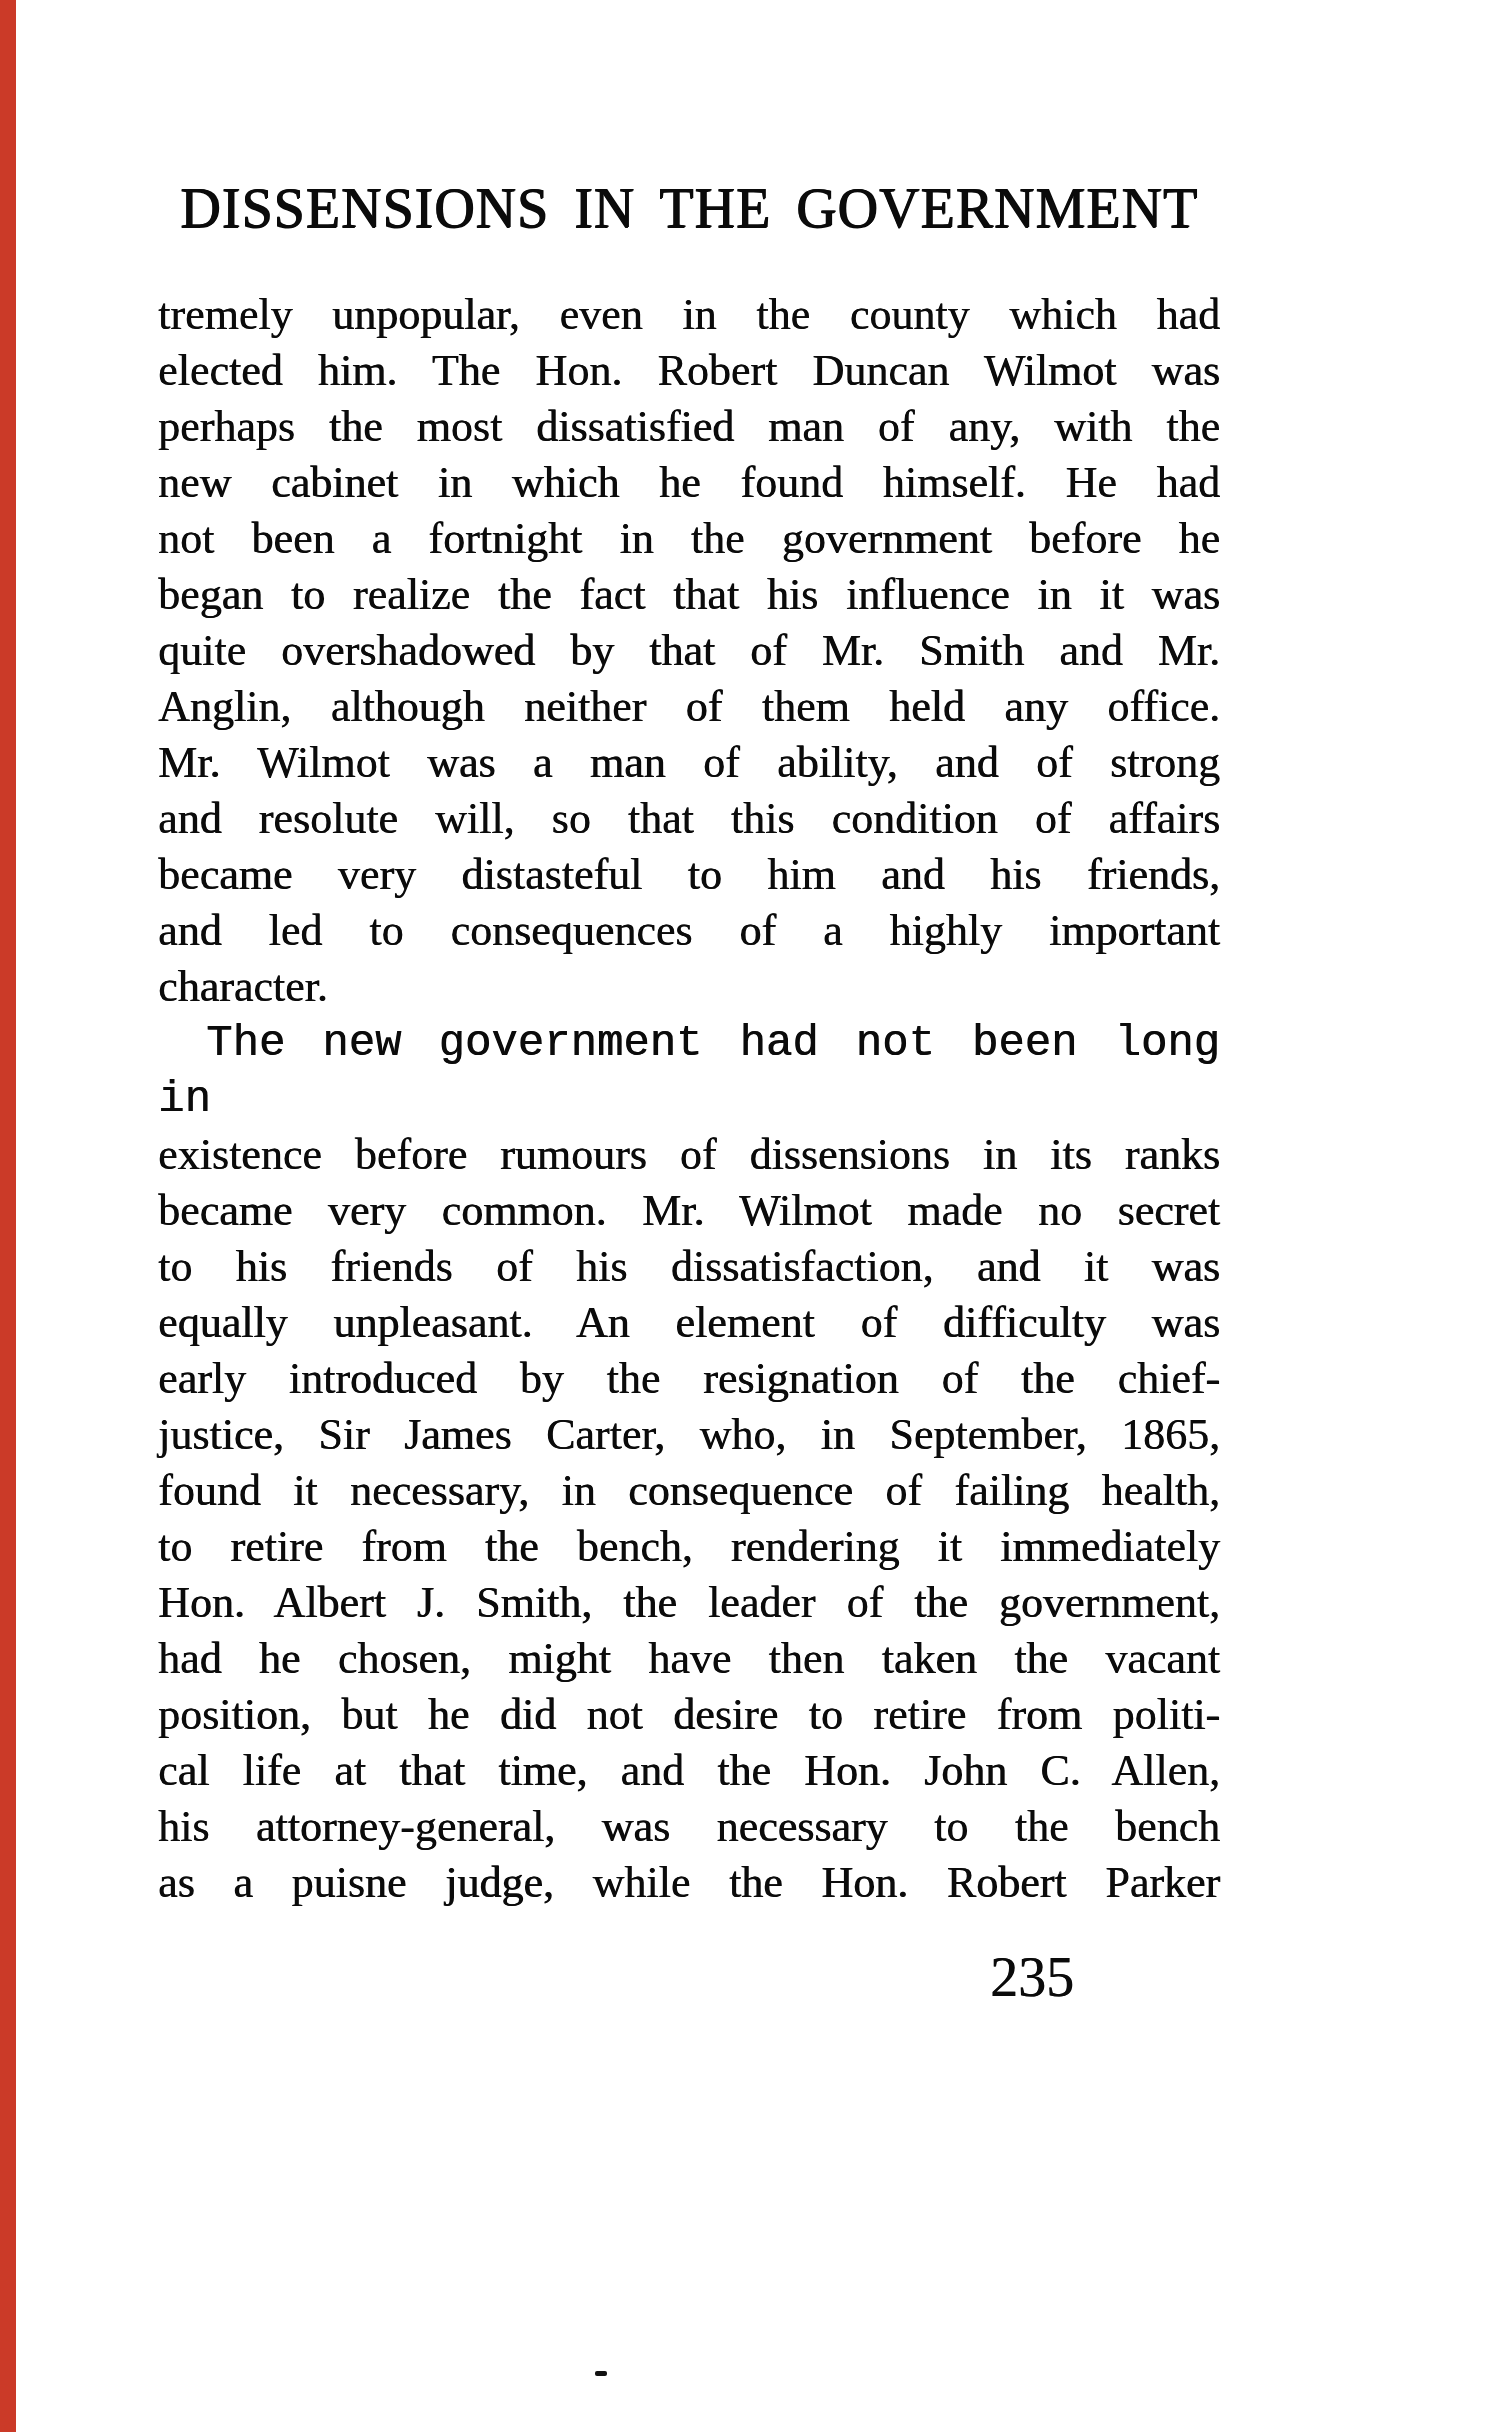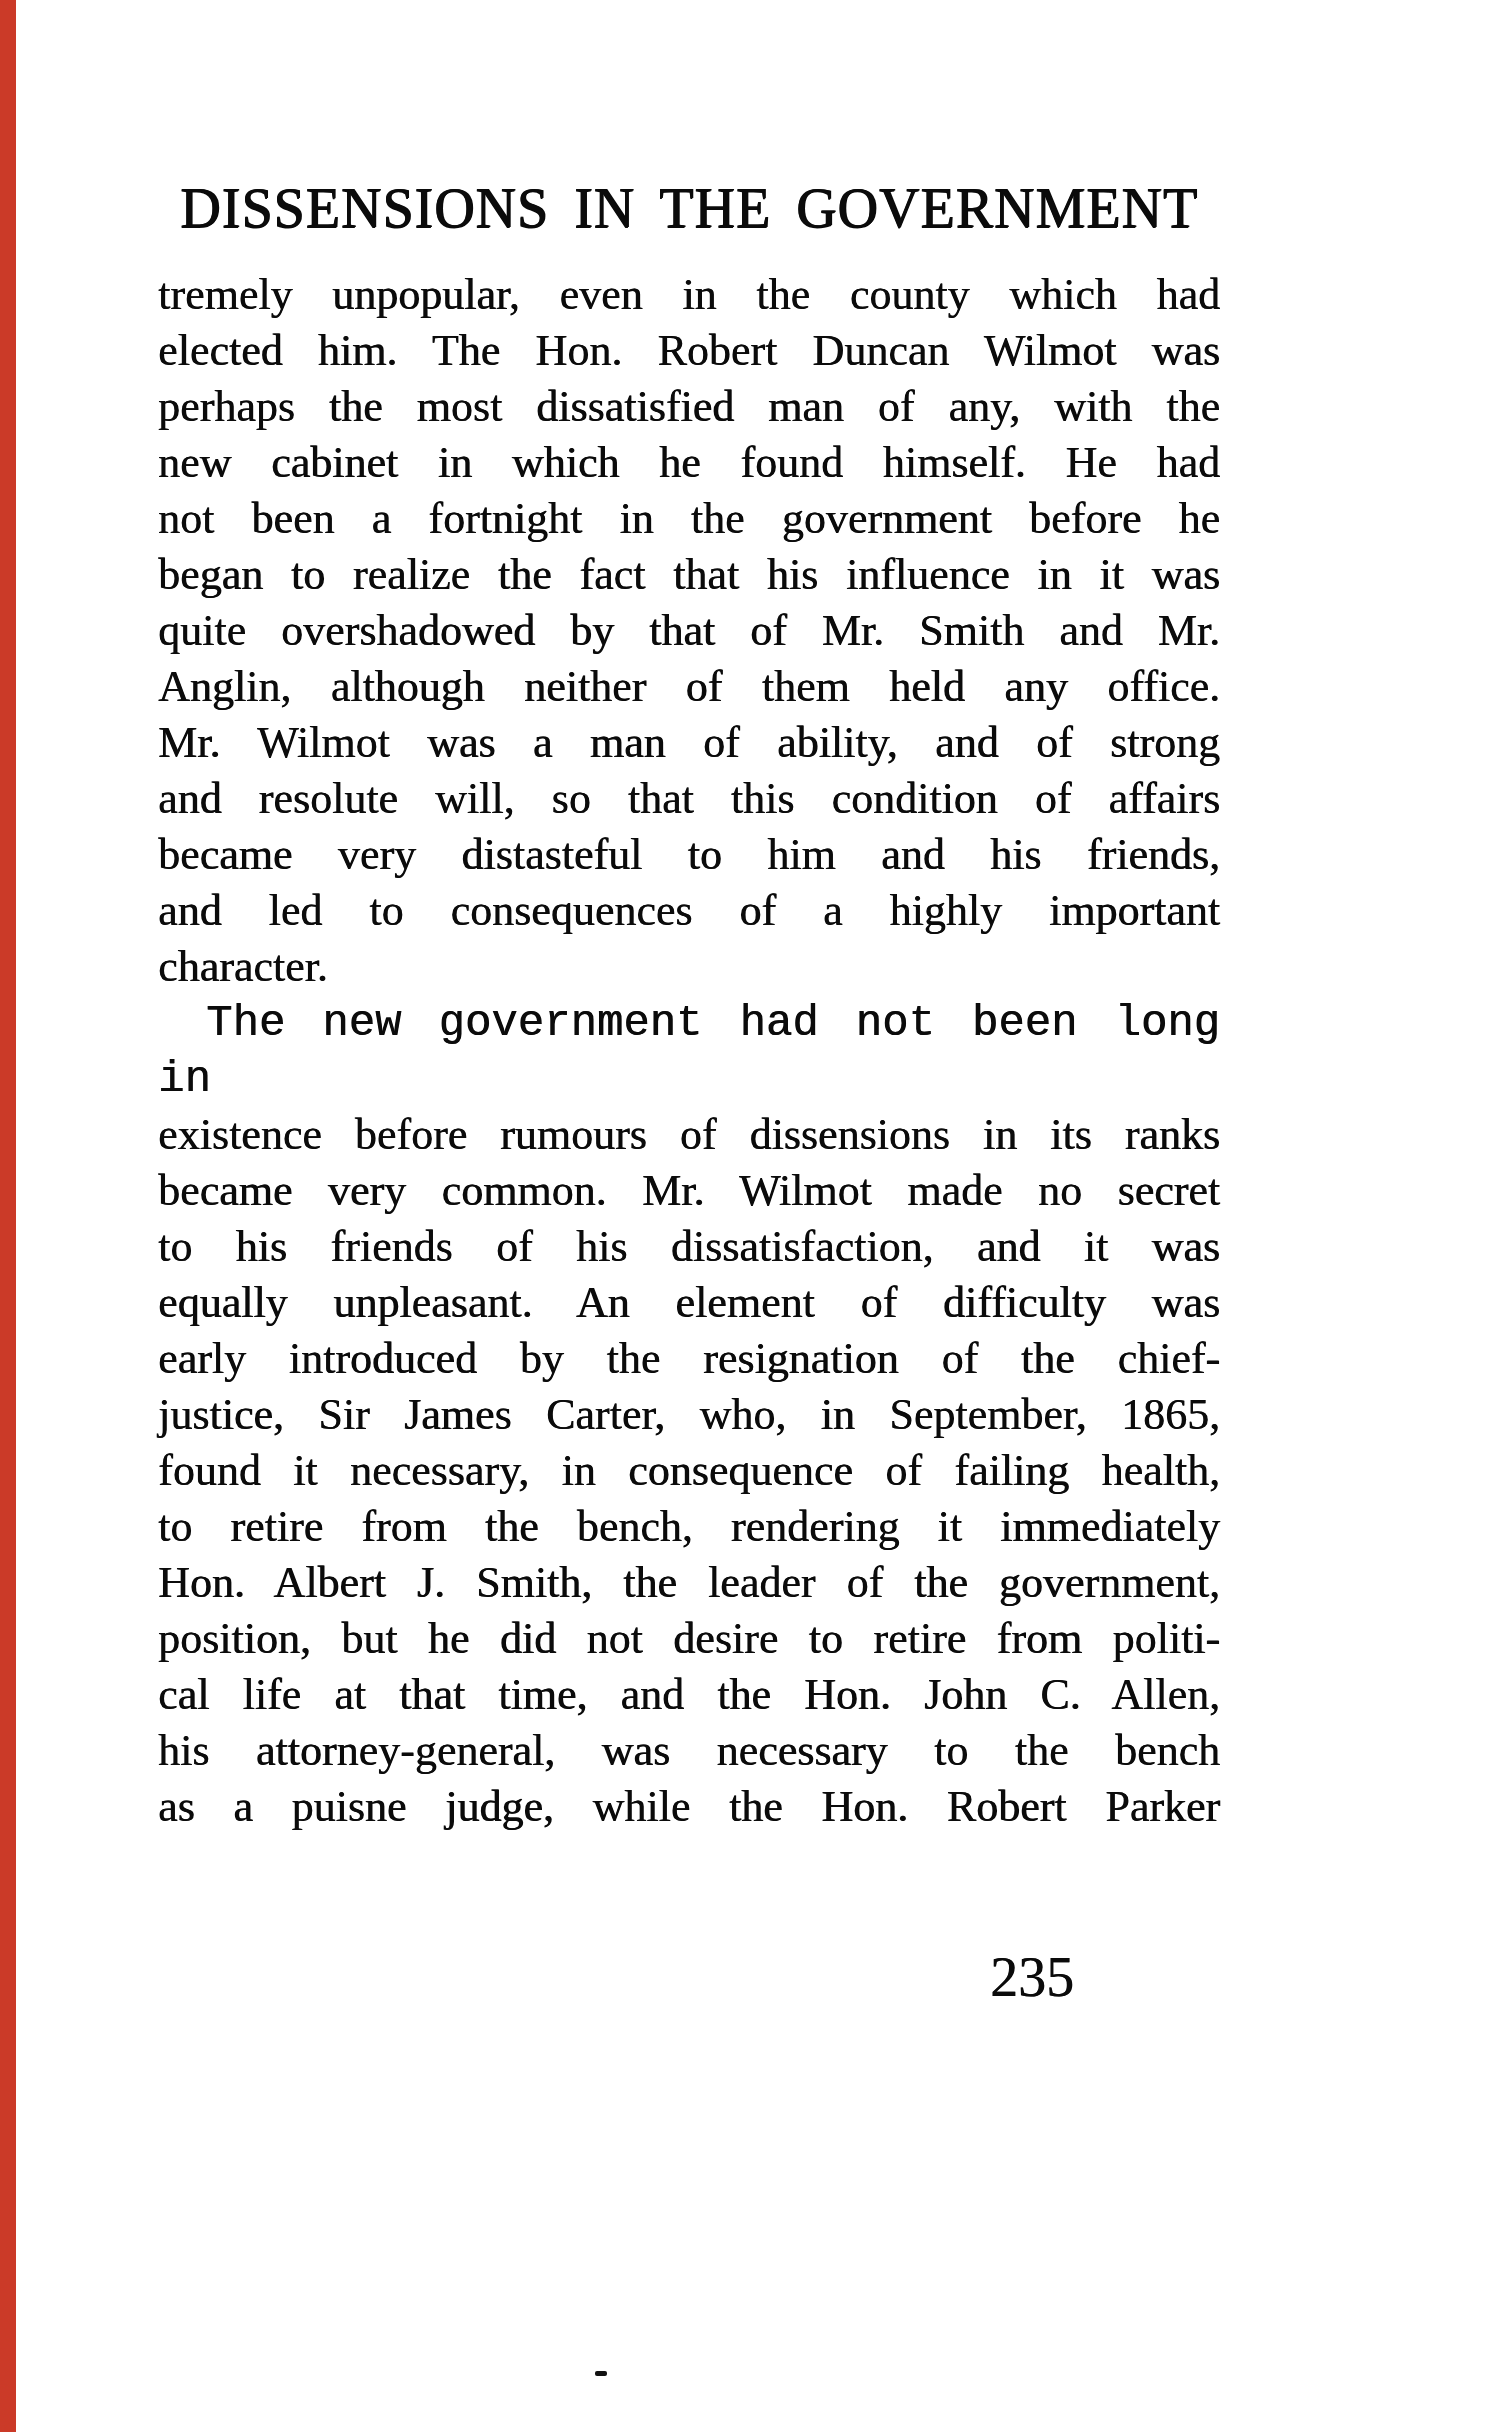--- a/index.html
+++ b/index.html
@@ -78,21 +78,21 @@
     height: 5px;
     border-radius: 2px;
   }
 </style>
 </head>
 <body>
 
 <div class="page" style="background: rgb(255, 255, 255);">
   <div class="edge-stripe" style="background: rgb(203, 58, 40);"></div>
   <h1 class="running-header" style="color: rgb(11, 11, 11);">DISSENSIONS IN THE GOVERNMENT</h1>
-  <div class="body-text" id="body-text" style="color: rgb(11, 11, 11);">
+  <div class="body-text" id="body-text" style="color: rgb(11, 11, 11); margin-top: 20px;">
       <div class="line">tremely unpopular, even in the county which had</div>
       <div class="line">elected him. The Hon. Robert Duncan Wilmot was</div>
       <div class="line">perhaps the most dissatisfied man of any, with the</div>
       <div class="line">new cabinet in which he found himself. He had</div>
       <div class="line">not been a fortnight in the government before he</div>
       <div class="line">began to realize the fact that his influence in it was</div>
       <div class="line">quite overshadowed by that of Mr. Smith and Mr.</div>
       <div class="line">Anglin, although neither of them held any office.</div>
       <div class="line">Mr. Wilmot was a man of ability, and of strong</div>
       <div class="line">and resolute will, so that this condition of affairs</div>
@@ -102,20 +102,21 @@
       <div class="line indent">The new government had not been long in</div>
       <div class="line">existence before rumours of dissensions in its ranks</div>
       <div class="line">became very common. Mr. Wilmot made no secret</div>
       <div class="line">to his friends of his dissatisfaction, and it was</div>
       <div class="line">equally unpleasant. An element of difficulty was</div>
       <div class="line">early introduced by the resignation of the chief-</div>
       <div class="line">justice, Sir James Carter, who, in September, 1865,</div>
       <div class="line">found it necessary, in consequence of failing health,</div>
       <div class="line">to retire from the bench, rendering it immediately</div>
       <div class="line">Hon. Albert J. Smith, the leader of the government,</div>
+      <div class="line">had he chosen, might have then taken the vacant</div>
       <div class="line">position, but he did not desire to retire from politi-</div>
       <div class="line">cal life at that time, and the Hon. John C. Allen,</div>
       <div class="line">his attorney-general, was necessary to the bench</div>
       <div class="line">as a puisne judge, while the Hon. Robert Parker</div>
     </div>
   <div class="page-number" style="color: rgb(11, 11, 11);">235</div>
   <div class="ink-speck" style="background: rgb(17, 17, 17);"></div>
 </div>
 
 </body></html>

